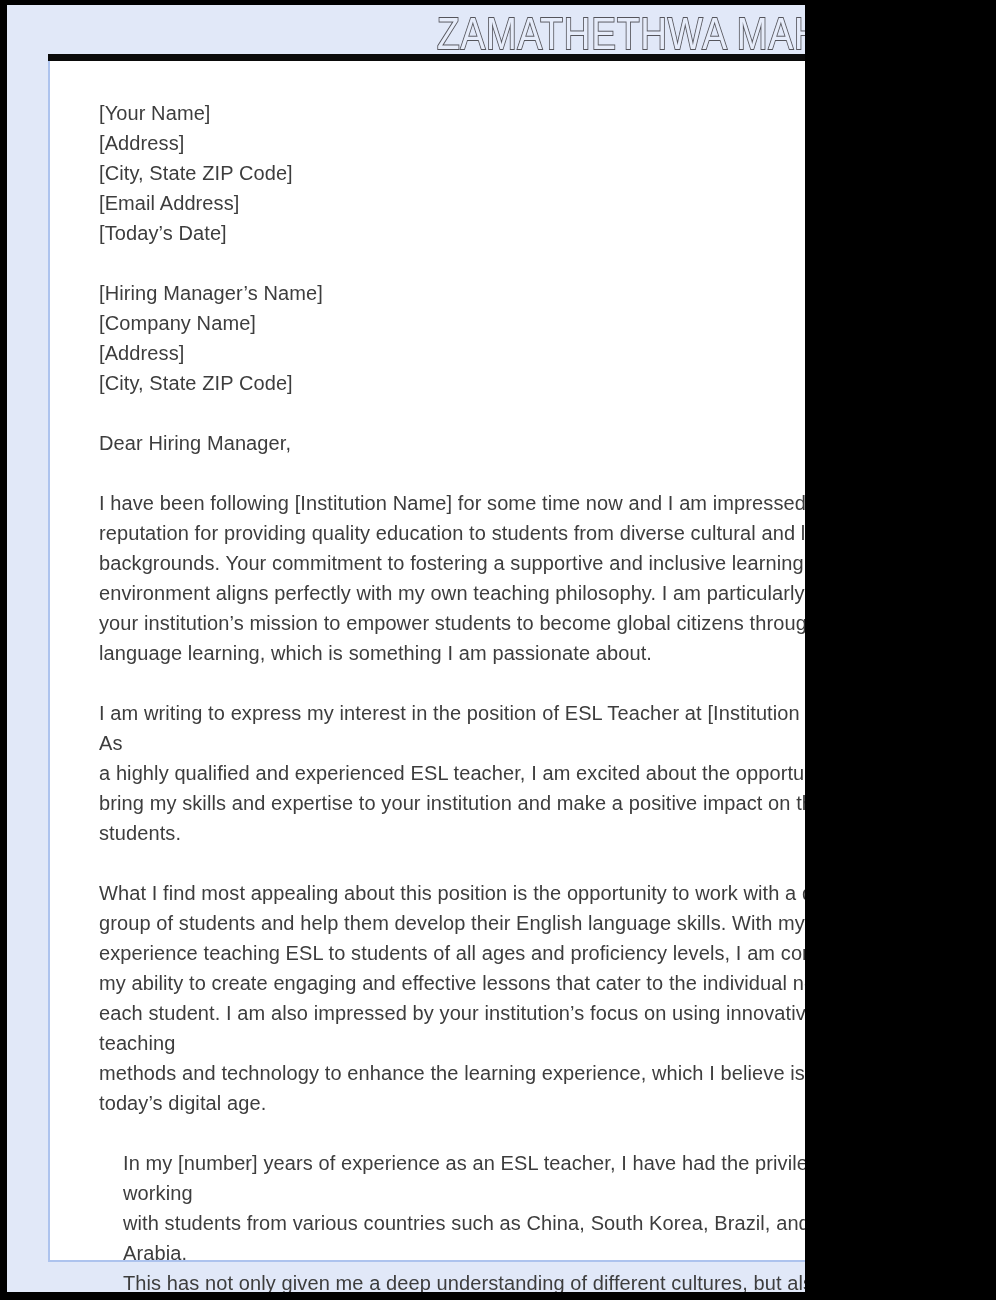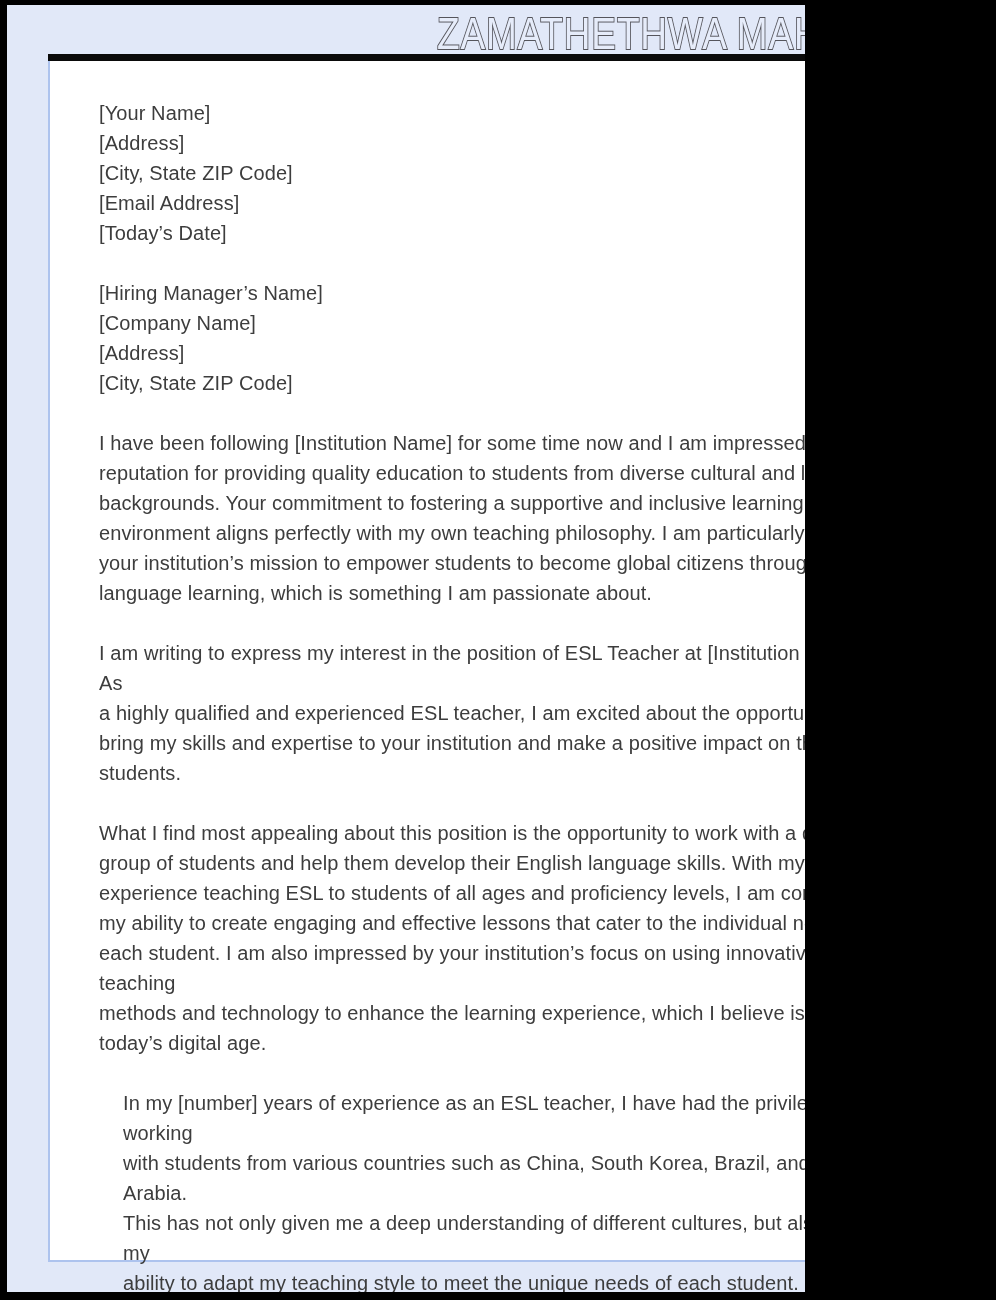--- a/index.html
+++ b/index.html
@@ -97,20 +97,21 @@
     <div class="letter-body">
       <div class="block">[Your Name]
 [Address]
 [City, State ZIP Code]
 [Email Address]
 [Today’s Date]</div>
       <div class="block">[Hiring Manager’s Name]
 [Company Name]
 [Address]
 [City, State ZIP Code]</div>
+      <div class="block">Dear Hiring Manager,</div>
       <div class="block">I have been following [Institution Name] for some time now and I am impressed by its
 reputation for providing quality education to students from diverse cultural and linguistic
 backgrounds. Your commitment to fostering a supportive and inclusive learning
 environment aligns perfectly with my own teaching philosophy. I am particularly drawn to
 your institution’s mission to empower students to become global citizens through
 language learning, which is something I am passionate about.</div>
       <div class="block">I am writing to express my interest in the position of ESL Teacher at [Institution Name]. As
 a highly qualified and experienced ESL teacher, I am excited about the opportunity to
 bring my skills and expertise to your institution and make a positive impact on the lives of
 students.</div>

